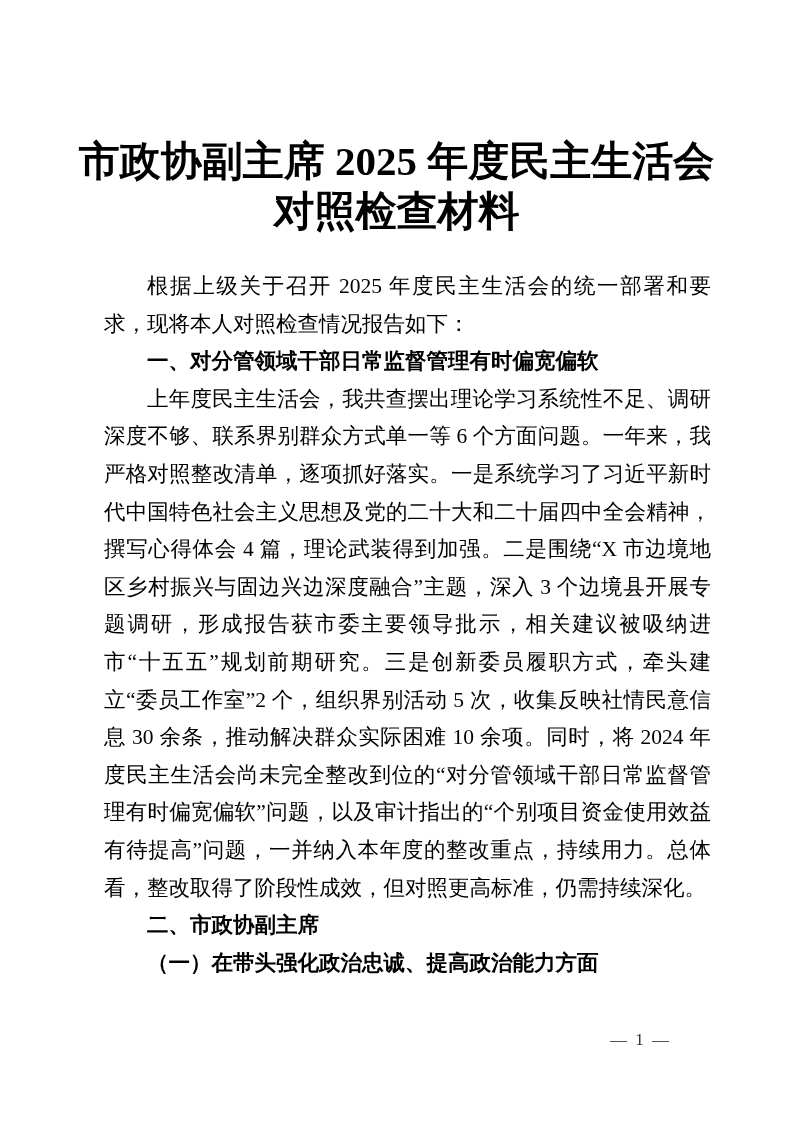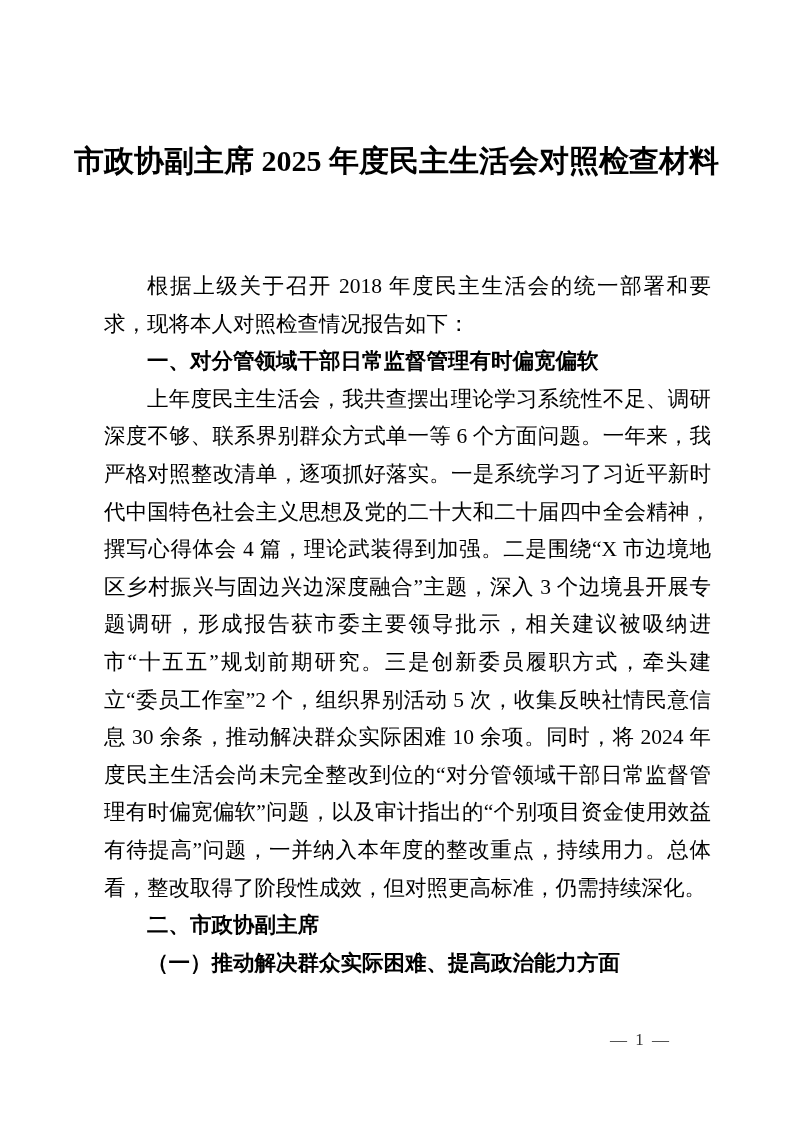--- a/index.html
+++ b/index.html
@@ -12,21 +12,21 @@
     font-family: "Liberation Serif", "DejaVu Serif", serif;
     overflow: hidden;
   }
   .doc-title {
     position: absolute;
     top: 136px;
     left: 70px;
     right: 70px;
     margin: 0;
     text-align: center;
-    font-size: 30px;
+    font-size: 41px;
     line-height: 50px;
     font-weight: 700;
     font-family: "Liberation Serif", "DejaVu Serif", serif;
   }
   .doc-body {
     position: absolute;
     top: 268px;
     left: 104px;
     width: 607px;
     font-size: 21.5px;
@@ -63,27 +63,27 @@
 </style>
 </head>
 <body>
 
 <div class="page">
 
   <h1 class="doc-title">市政协副主席 2025 年度民主生活会对照检查材料</h1>
 
   <div class="doc-body">
 
-    <p class="indent"><span class="run">根据上级关于召开 2018 年度民主生活会的统一部署和要求，现将本人对照检查情况报告如下：</span></p>
+    <p class="indent"><span class="run">根据上级关于召开 2025 年度民主生活会的统一部署和要求，现将本人对照检查情况报告如下：</span></p>
 
     <h2 class="heading-hei indent">一、对分管领域干部日常监督管理有时偏宽偏软</h2>
 
     <p class="indent"><span class="run">上年度民主生活会，我共查摆出理论学习系统性不足、调研深度不够、联系界别群众方式单一等 6 个方面问题。一年来，我严格对照整改清单，逐项抓好落实。</span><span class="run bold">一是</span><span class="run">系统学习了习近平新时代中国特色社会主义思想及党的二十大和二十届四中全会精神，撰写心得体会 4 篇，理论武装得到加强。</span><span class="run bold">二是</span><span class="run">围绕“X 市边境地区乡村振兴与固边兴边深度融合”主题，深入 3 个边境县开展专题调研，形成报告获市委主要领导批示，相关建议被吸纳进市“十五五”规划前期研究。</span><span class="run bold">三是</span><span class="run">创新委员履职方式，牵头建立“委员工作室”2 个，组织界别活动 5 次，收集反映社情民意信息 30 余条，推动解决群众实际困难 10 余项。同时，将 2024 年度民主生活会尚未完全整改到位的“对分管领域干部日常监督管理有时偏宽偏软”问题，以及审计指出的“个别项目资金使用效益有待提高”问题，一并纳入本年度的整改重点，持续用力。总体看，整改取得了阶段性成效，但对照更高标准，仍需持续深化。</span></p>
 
     <h2 class="heading-hei indent">二、市政协副主席</h2>
 
-    <h3 class="heading-kai indent">（一）推动解决群众实际困难、提高政治能力方面</h3>
+    <h3 class="heading-kai indent">（一）在带头强化政治忠诚、提高政治能力方面</h3>
 
   </div>
 
   <div class="page-footer">— 1 —</div>
 
 </div>
 
 </body></html>

